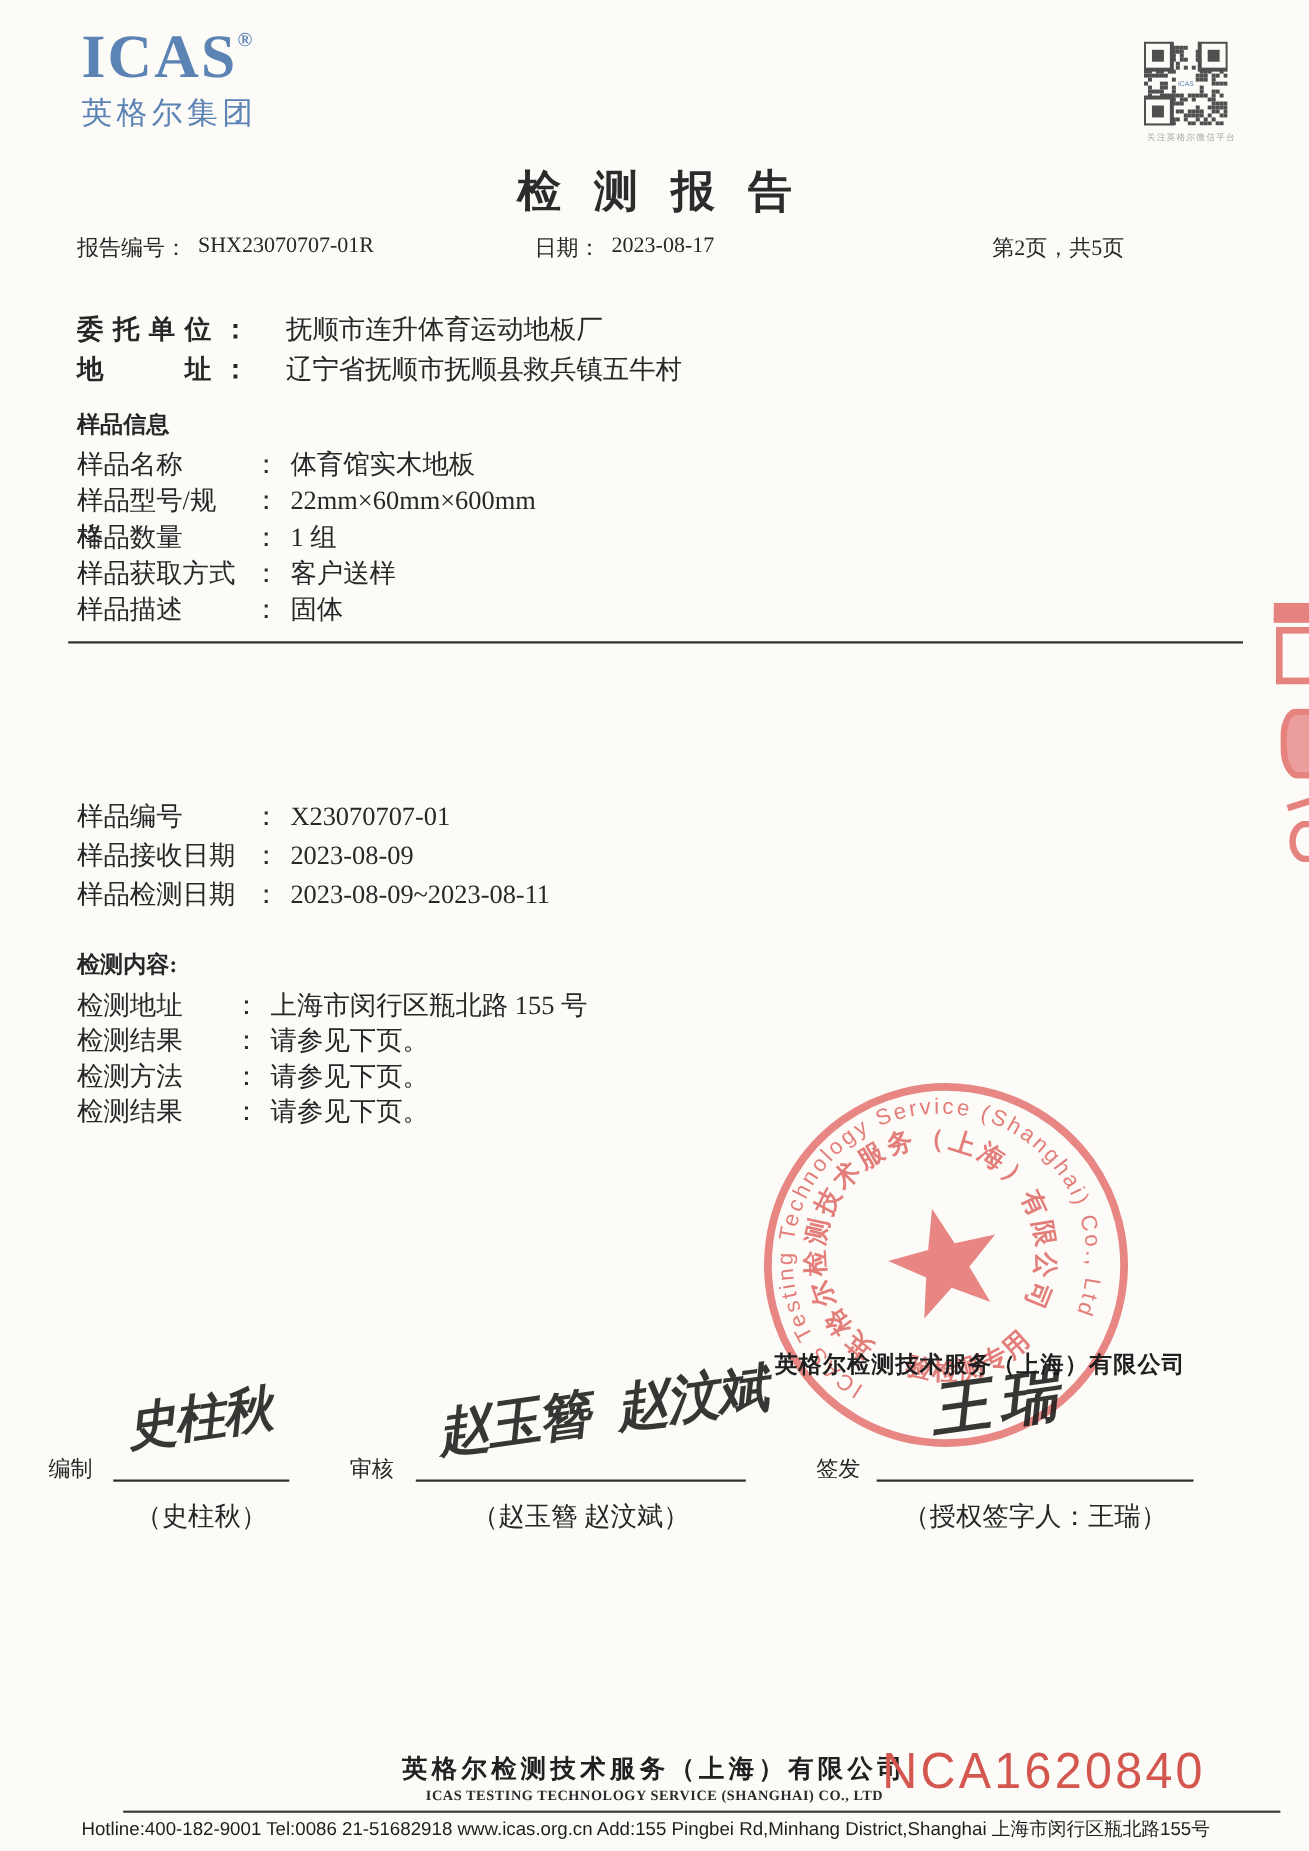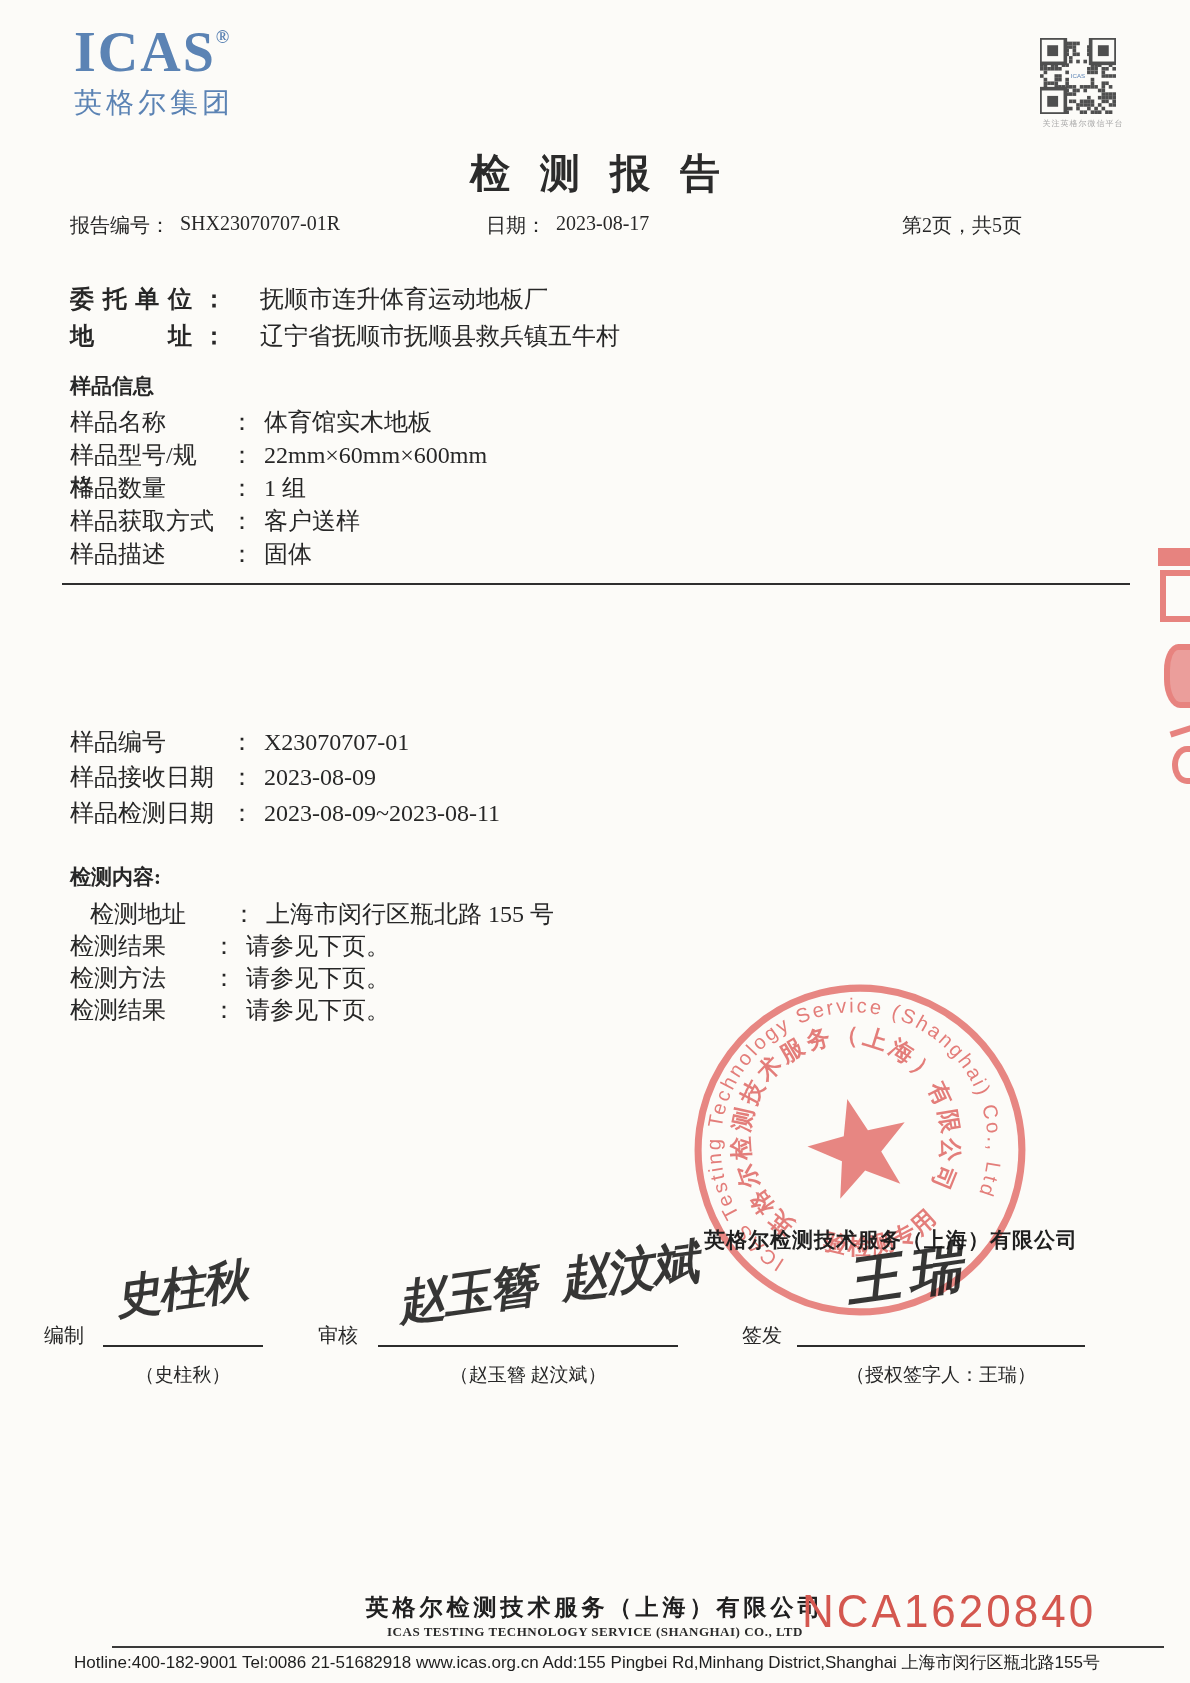--- a/index.html
+++ b/index.html
@@ -29,21 +29,21 @@
   .b{font-weight:bold;}
   .heading{font-size:21px;font-weight:bold;}
 
   .hr1{border-top:2.5px solid #2e2e2e;height:0;}
   .disclaimer{font-size:20px;line-height:32px;text-align:justify;color:#242424;}
 
   
   .company-line{font-size:21px;font-weight:bold;letter-spacing:1px;color:#1f1f1f;z-index:5;}
   .sig-role{font-size:20px;}
   .sig-line{border-top:2px solid #2c2c2c;height:0;}
-  .sig-printed{font-size:19px;text-align:center;}
+  .sig-printed{font-size:24px;text-align:center;}
   .sig-script{font-weight:bold;color:#1b1b1b;opacity:.88;white-space:nowrap;
     transform:rotate(-8deg) skewX(-14deg);letter-spacing:-2px;z-index:6;}
 
   
   .stamp{z-index:4;opacity:.88;}
 
   
   .edge-seal{right:0;top:548px;width:46px;height:240px;overflow:hidden;z-index:3;opacity:.8;}
   .es{position:absolute;border:6px solid #e26662;}
 
@@ -274,21 +274,21 @@
     <span>2023-08-09</span>
   </div>
   <div class="abs row" style="left:70px;top:797px;">
     <span class="lab" style="width:150px;">样品检测日期</span>
     <span class="colon">：</span>
     <span>2023-08-09~2023-08-11</span>
   </div>
 
   <div class="abs heading" style="left:70px;top:863px;">检测内容:</div>
 
-  <div class="abs row" style="left:70px;top:898px;margin-left:20px;">
+  <div class="abs row" style="left:70px;top:898px;">
     <span class="lab" style="width:132px;">检测地址</span>
     <span class="colon">：</span>
     <span>上海市闵行区瓶北路 155 号</span>
   </div>
   <div class="abs row" style="left:70px;top:930px;">
     <span class="lab" style="width:132px;">检测结果</span>
     <span class="colon">：</span>
     <span>请参见下页。</span>
   </div>
   <div class="abs row" style="left:70px;top:962px;">

